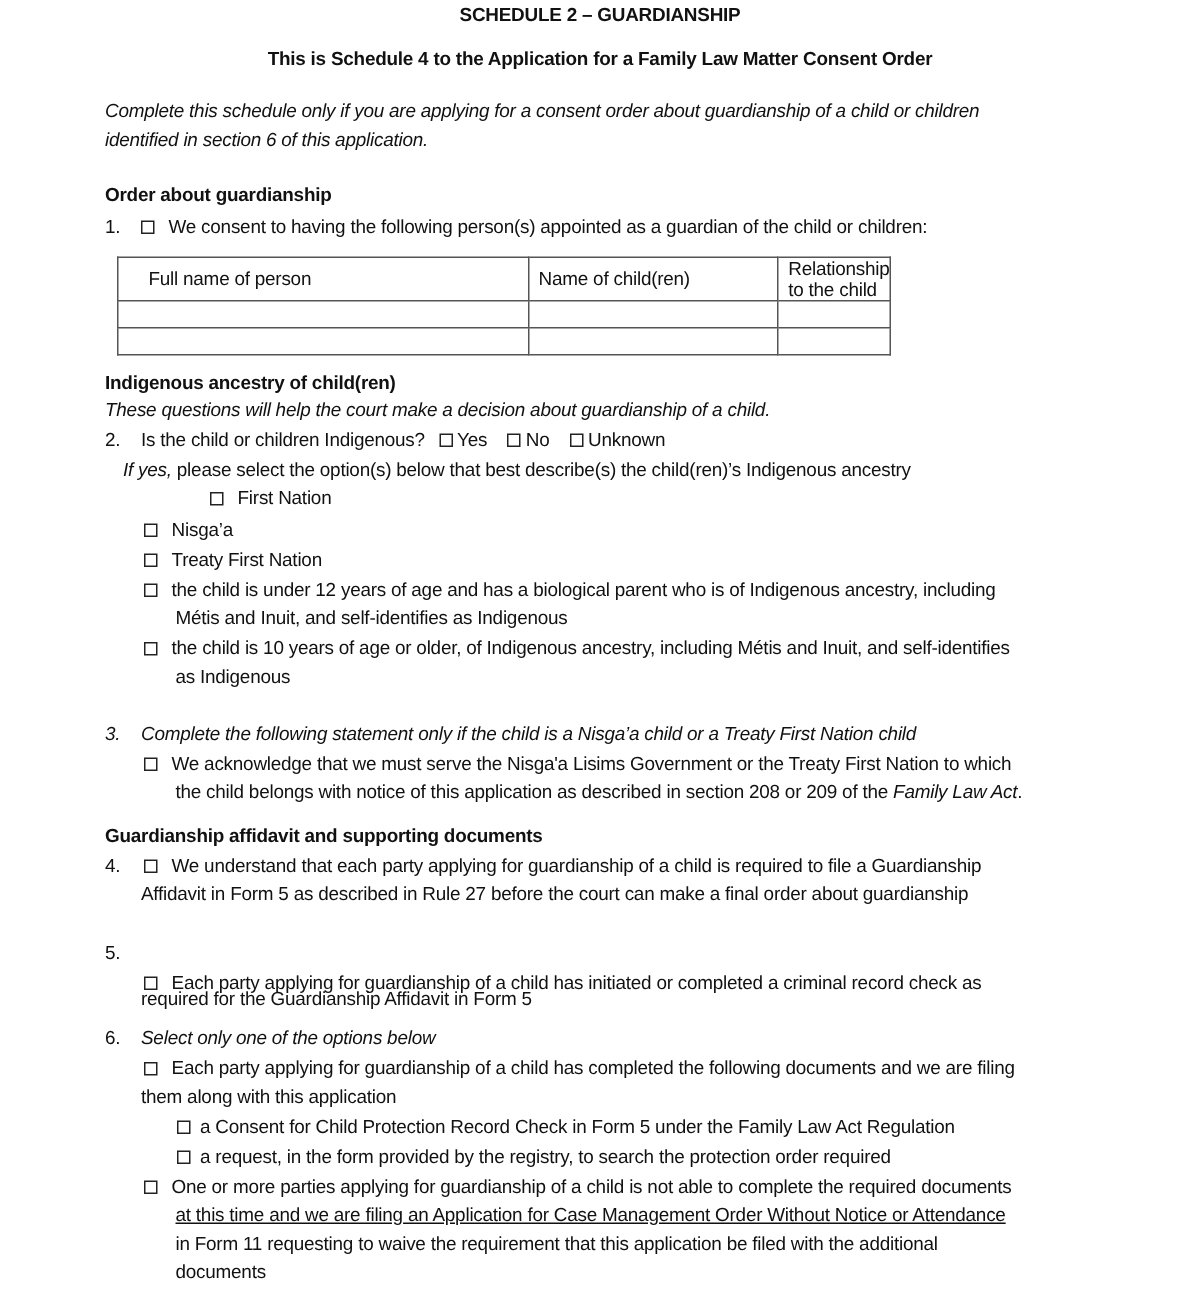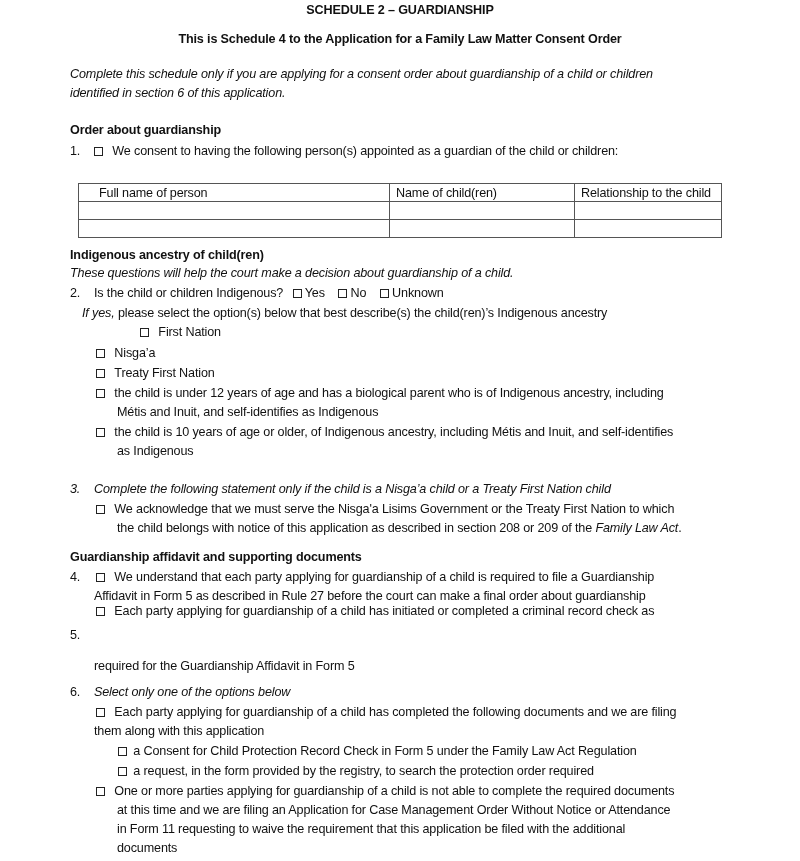--- a/index.html
+++ b/index.html
@@ -6,21 +6,21 @@
     body {
       width: 800px; height: 861px; position: relative; overflow: hidden;
       font-family: "Liberation Sans", sans-serif; color: #111; font-size: 12.6px;
       letter-spacing: -0.15px;
     }
     .abs { position: absolute; white-space: nowrap; }
     .title { left: 0; width: 800px; text-align: center; font-weight: bold; }
     .ital { font-style: italic; }
     .bold { font-weight: bold; }
     .cb { display: inline-block; width: 9px; height: 9px; border: 1px solid #222; vertical-align: -1px; box-sizing: border-box; }
-    table.grid { position: absolute; left: 78px; top: 183px; width: 644px; border-collapse: collapse; }
+    table.grid { position: absolute; left: 78px; top: 171px; width: 516px; border-collapse: collapse; }
     table.grid td { border: 1px solid #555; height: 17px; padding: 0 0 0 6px; font-size: 12.6px; }
     table.grid td.c1 { width: 290px; padding-left: 20px; }
     table.grid td.c2 { width: 178px; }
   </style>
 </head>
 <body>
 
 <div class="abs title" style="top:3px;">SCHEDULE 2 – GUARDIANSHIP</div>
 <div class="abs title" style="top:32px;">This is Schedule 4 to the Application for a Family Law Matter Consent Order</div>
 
@@ -107,21 +107,21 @@
 
 <div class="abs bold" style="left:70px; top:550px;">Guardianship affidavit and supporting documents</div>
 <div class="abs" style="left:70px; top:570px;">4.</div>
 <div class="abs" style="left:96px; top:570px;">
   <span class="cb"></span>
   <span style="margin-left:6px;">We understand that each party applying for guardianship of a child is required to file a Guardianship</span>
 </div>
 <div class="abs" style="left:94px; top:589px;">Affidavit in Form 5 as described in Rule 27 before the court can make a final order about guardianship</div>
 
 <div class="abs" style="left:70px; top:628px;">5.</div>
-<div class="abs" style="left:96px; top:604px;">
+<div class="abs" style="left:96px; top:648px;">
   <span class="cb"></span>
   <span style="margin-left:6px;">Each party applying for guardianship of a child has initiated or completed a criminal record check as</span>
 </div>
 <div class="abs" style="left:94px; top:647px;margin-top:12px;">required for the Guardianship Affidavit in Form 5</div>
 
 <div class="abs" style="left:70px; top:685px;">6.</div>
 <div class="abs ital" style="left:94px; top:685px;">Select only one of the options below</div>
 <div class="abs" style="left:96px; top:705px;">
   <span class="cb"></span>
   <span style="margin-left:6px;">Each party applying for guardianship of a child has completed the following documents and we are filing</span>
@@ -132,15 +132,15 @@
   <span style="margin-left:3px;">a Consent for Child Protection Record Check in Form 5 under the Family Law Act Regulation</span>
 </div>
 <div class="abs" style="left:118px; top:764px;">
   <span class="cb"></span>
   <span style="margin-left:3px;">a request, in the form provided by the registry, to search the protection order required</span>
 </div>
 <div class="abs" style="left:96px; top:784px;">
   <span class="cb"></span>
   <span style="margin-left:6px;">One or more parties applying for guardianship of a child is not able to complete the required documents</span>
 </div>
-<div class="abs" style="left:117px; top:803px;">at this time and we are filing an Application for Case Management Order Without Notice or Attendance</div>
+<div class="abs" style="left:117px; top:803px;text-decoration:underline;">at this time and we are filing an Application for Case Management Order Without Notice or Attendance</div>
 <div class="abs" style="left:117px; top:822px;">in Form 11 requesting to waive the requirement that this application be filed with the additional</div>
 <div class="abs" style="left:117px; top:841px;">documents</div>
 
 </body></html>

